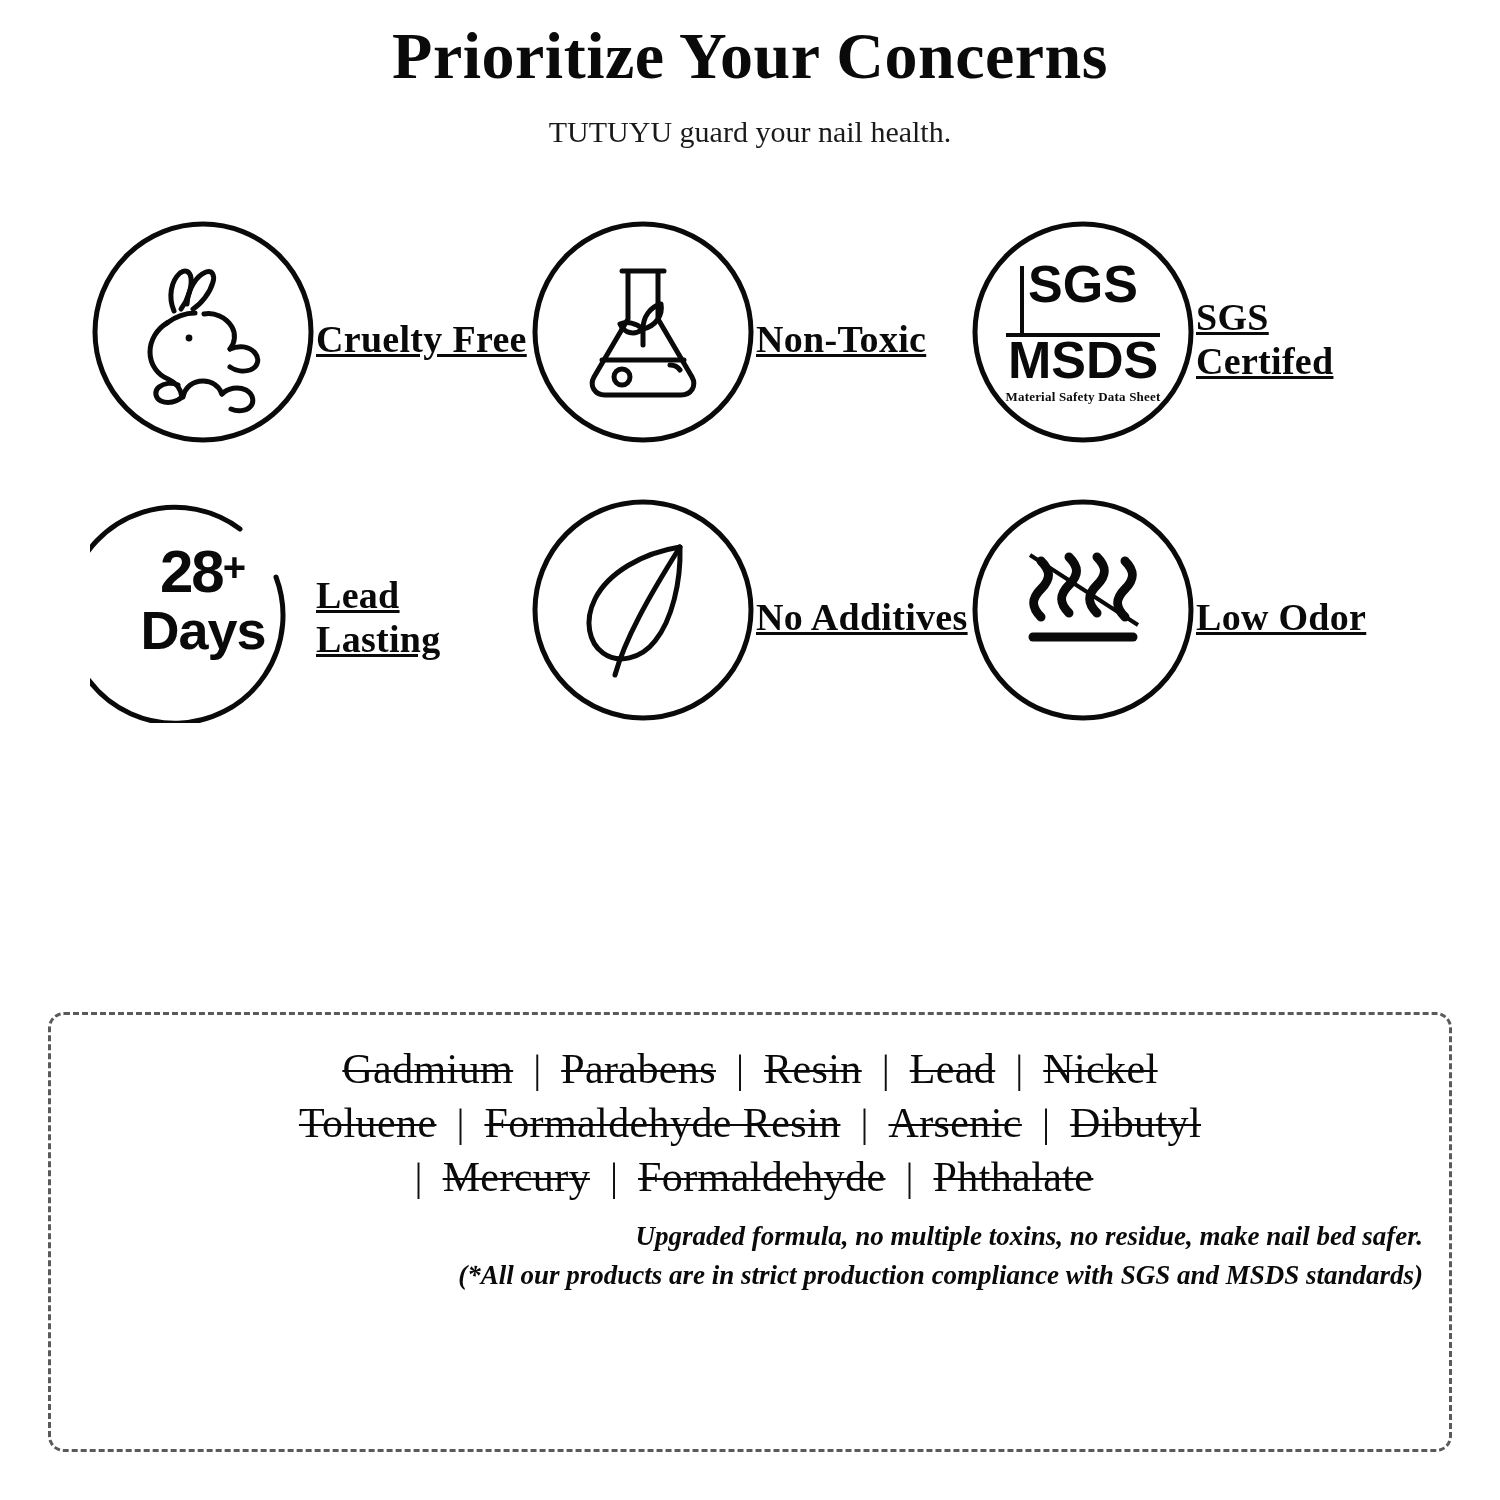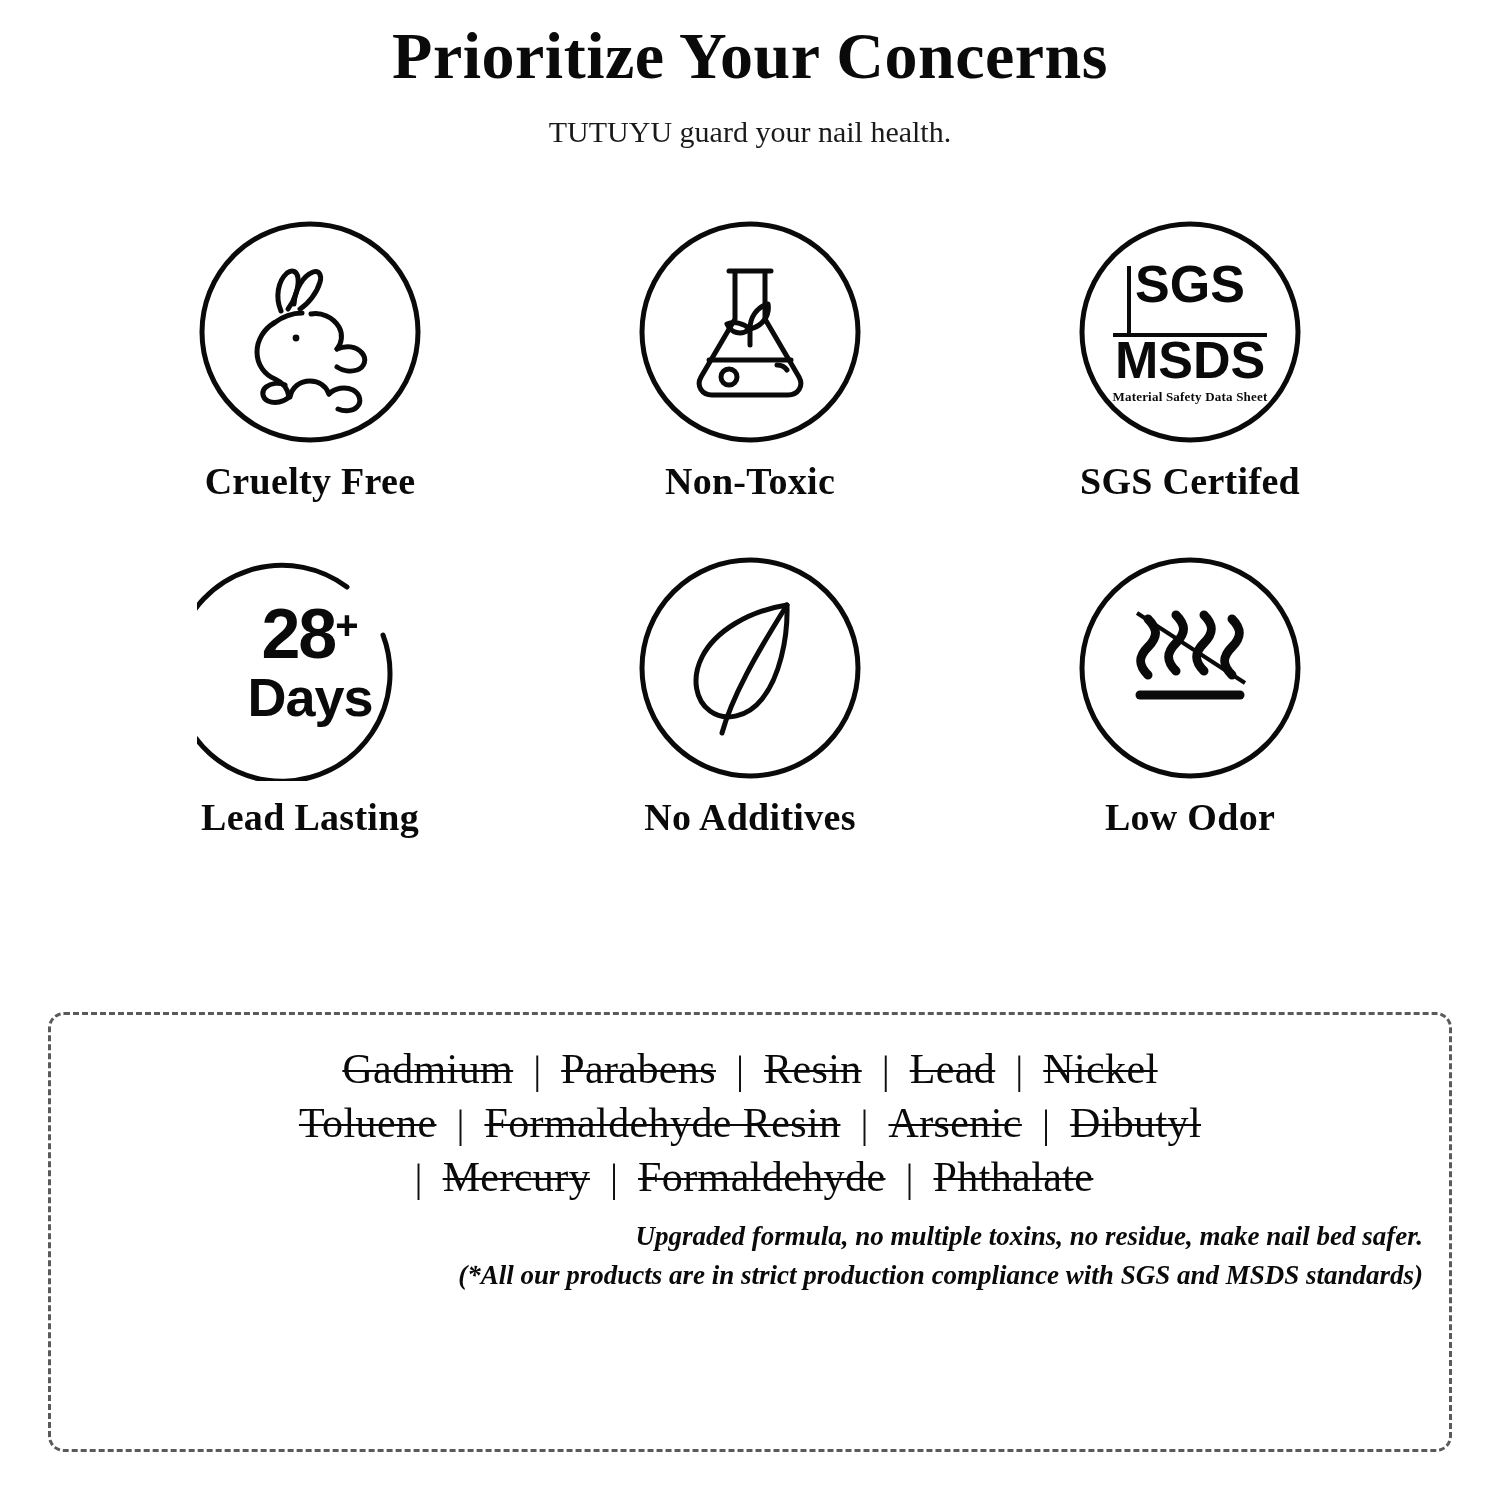--- a/index.html
+++ b/index.html
@@ -45,22 +45,23 @@
   
   .features {
     margin: 70px auto 0 auto;
     width: 1320px;
     display: grid;
     grid-template-columns: repeat(3, 1fr);
     grid-row-gap: 52px;
   }
   .feature {
     display: flex;
-    flex-direction: column;
+    flex-direction: row;
     align-items: center;
+    text-decoration: underline;
   }
   .icon-wrap {
     width: 226px;
     height: 226px;
     display: flex;
     align-items: center;
     justify-content: center;
   }
   .feature-label {
     margin-top: 14px;
@@ -82,21 +83,21 @@
     border-radius: 16px;
     padding: 30px 26px 18px 26px;
   }
   .chem-rows {
     display: flex;
     flex-direction: column;
     gap: 6px;
   }
   .chem-row {
     display: flex;
-    align-items: flex-end;
+    align-items: flex-start;
     justify-content: center;
     flex-wrap: nowrap;
   }
   .chem {
     font-family: "Liberation Serif", serif;
     font-size: 42px;
     font-weight: 400;
     letter-spacing: 0.4px;
     text-decoration: line-through;
     text-decoration-thickness: 2px;
@@ -162,21 +163,21 @@
     justify-content: center;
     line-height: 1;
   }
   .days-num-row {
     display: flex;
     align-items: flex-start;
   }
   .days-num {
     font-family: "Liberation Sans", sans-serif;
     font-weight: 700;
-    font-size: 70px;
+    font-size: 60px;
     line-height: 0.9;
     letter-spacing: -2px;
   }
   .days-plus {
     font-family: "Liberation Sans", sans-serif;
     font-weight: 700;
     font-size: 40px;
     line-height: 1;
     margin-top: 2px;
   }

